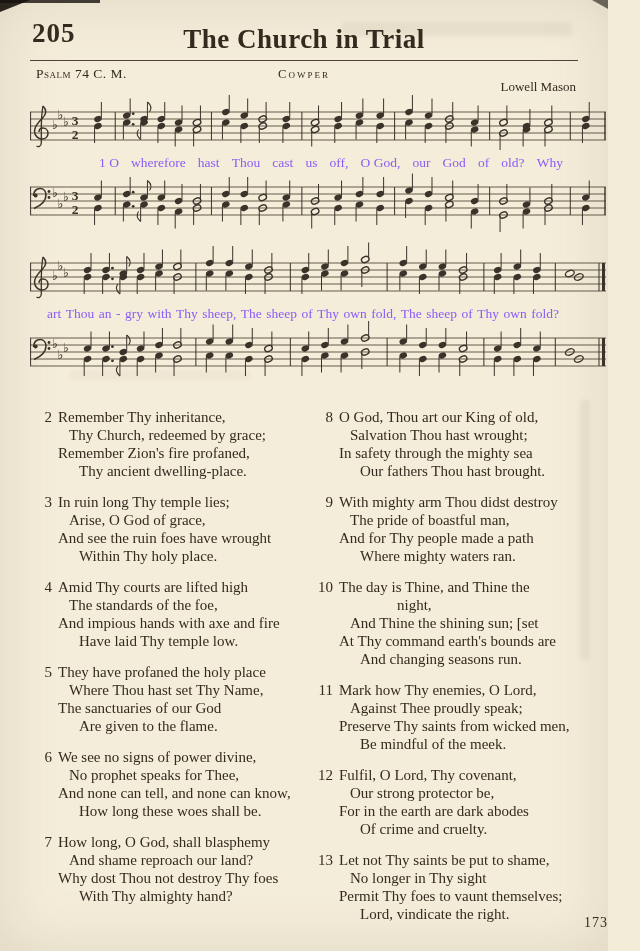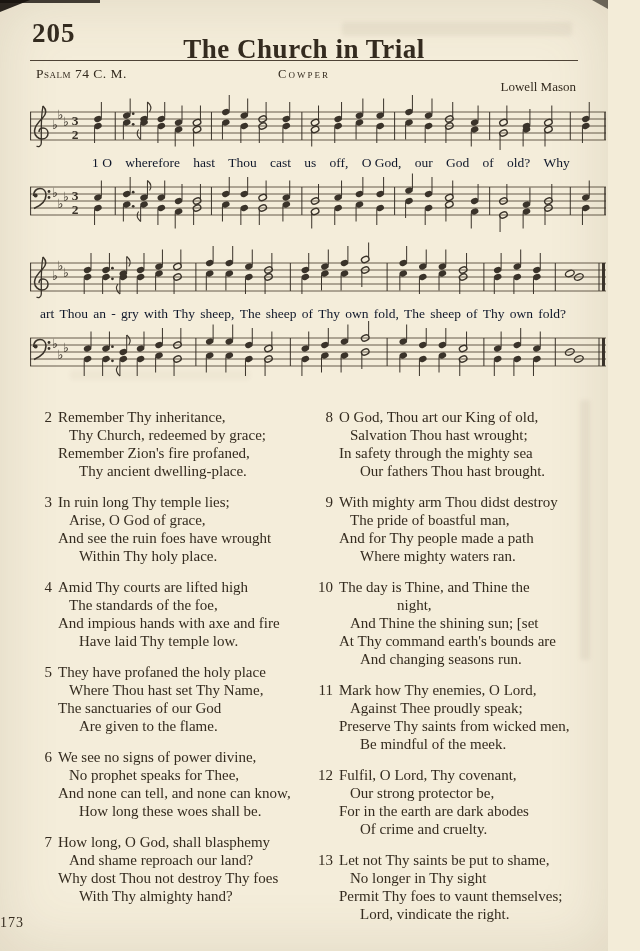--- a/index.html
+++ b/index.html
@@ -17,54 +17,54 @@
   .corner-tr{position:absolute;top:0;right:0;width:0;height:0;
     border-top:9px solid #17120c;border-left:16px solid transparent;opacity:.6;}
   .smudge{position:absolute;background:rgba(95,80,55,.07);filter:blur(2px);border-radius:3px;}
   .sm1{top:22px;right:36px;width:230px;height:14px;}
   .sm2{top:400px;right:18px;width:10px;height:260px;}
   .sm3{top:370px;left:70px;width:180px;height:10px;opacity:.6;}
 
   
   .header{position:relative;height:38px;margin-top:6px;}
   .hymn-number{position:absolute;left:2px;top:0;font-size:27px;font-weight:bold;letter-spacing:1px;}
-  .page-title{position:absolute;left:0;right:0;top:0;margin:16px;text-align:center;
+  .page-title{position:absolute;left:0;right:0;top:0;margin:6px;text-align:center;
     font-size:27px;font-weight:bold;letter-spacing:.5px;}
   .rule{border-bottom:1.5px solid #4e4336;margin-top:4px;}
 
   
   .meta{position:relative;height:20px;margin-top:5px;font-size:13.5px;}
   .meta-left{position:absolute;left:6px;top:0;font-weight:normal;font-variant:small-caps;letter-spacing:.5px;}
   .meta-center{position:absolute;left:0;right:0;top:1px;text-align:center;
     font-variant:small-caps;letter-spacing:2px;font-size:12.5px;}
   .meta-right{position:absolute;right:2px;top:13px;font-size:13px;}
 
   
   .music{margin-top:10px;}
   .system{margin-top:2px;}
   .system + .system{margin-top:16px;}
   svg.staff{display:block;width:576px;height:56px;margin:0 auto;overflow:visible;}
   .lyric{display:flex;justify-content:space-between;align-items:baseline;
-    font-size:13.5px;color:#0f172a;margin:3px 4px 4px;}
+    font-size:13.5px;color:#8b5cf6;margin:3px 11px 4px;}
   .lyric-1{padding-left:58px;padding-right:4px;}
   .lyric-2{padding-left:6px;padding-right:8px;}
   .lyric span{white-space:nowrap;}
 
   
   .verses{display:flex;gap:14px;margin-top:26px;font-size:15px;line-height:18px;}
   .vcol{flex:1;min-width:0;}
   .verse{display:flex;margin-bottom:13px;}
   .vnum{width:22px;flex:none;text-align:right;padding-right:6px;}
   .vlines{flex:1;min-width:0;}
   .vline{white-space:nowrap;}
   .i1{padding-left:11px;}
   .i2{padding-left:21px;}
   .i3{padding-left:58px;}
 
-  .pagenum{position:absolute;left:0;right:0;bottom:20px;text-align:left;font-size:14px;letter-spacing:1px;}
+  .pagenum{position:absolute;left:0;right:0;bottom:20px;text-align:right;font-size:14px;letter-spacing:1px;}
 </style>
 </head>
 <body>
 
 <div class="page">
   <div class="corner-tl"></div>
   <div class="top-edge"></div>
   <div class="corner-tr"></div>
   <div class="smudge sm1"></div>
   <div class="smudge sm2"></div>

